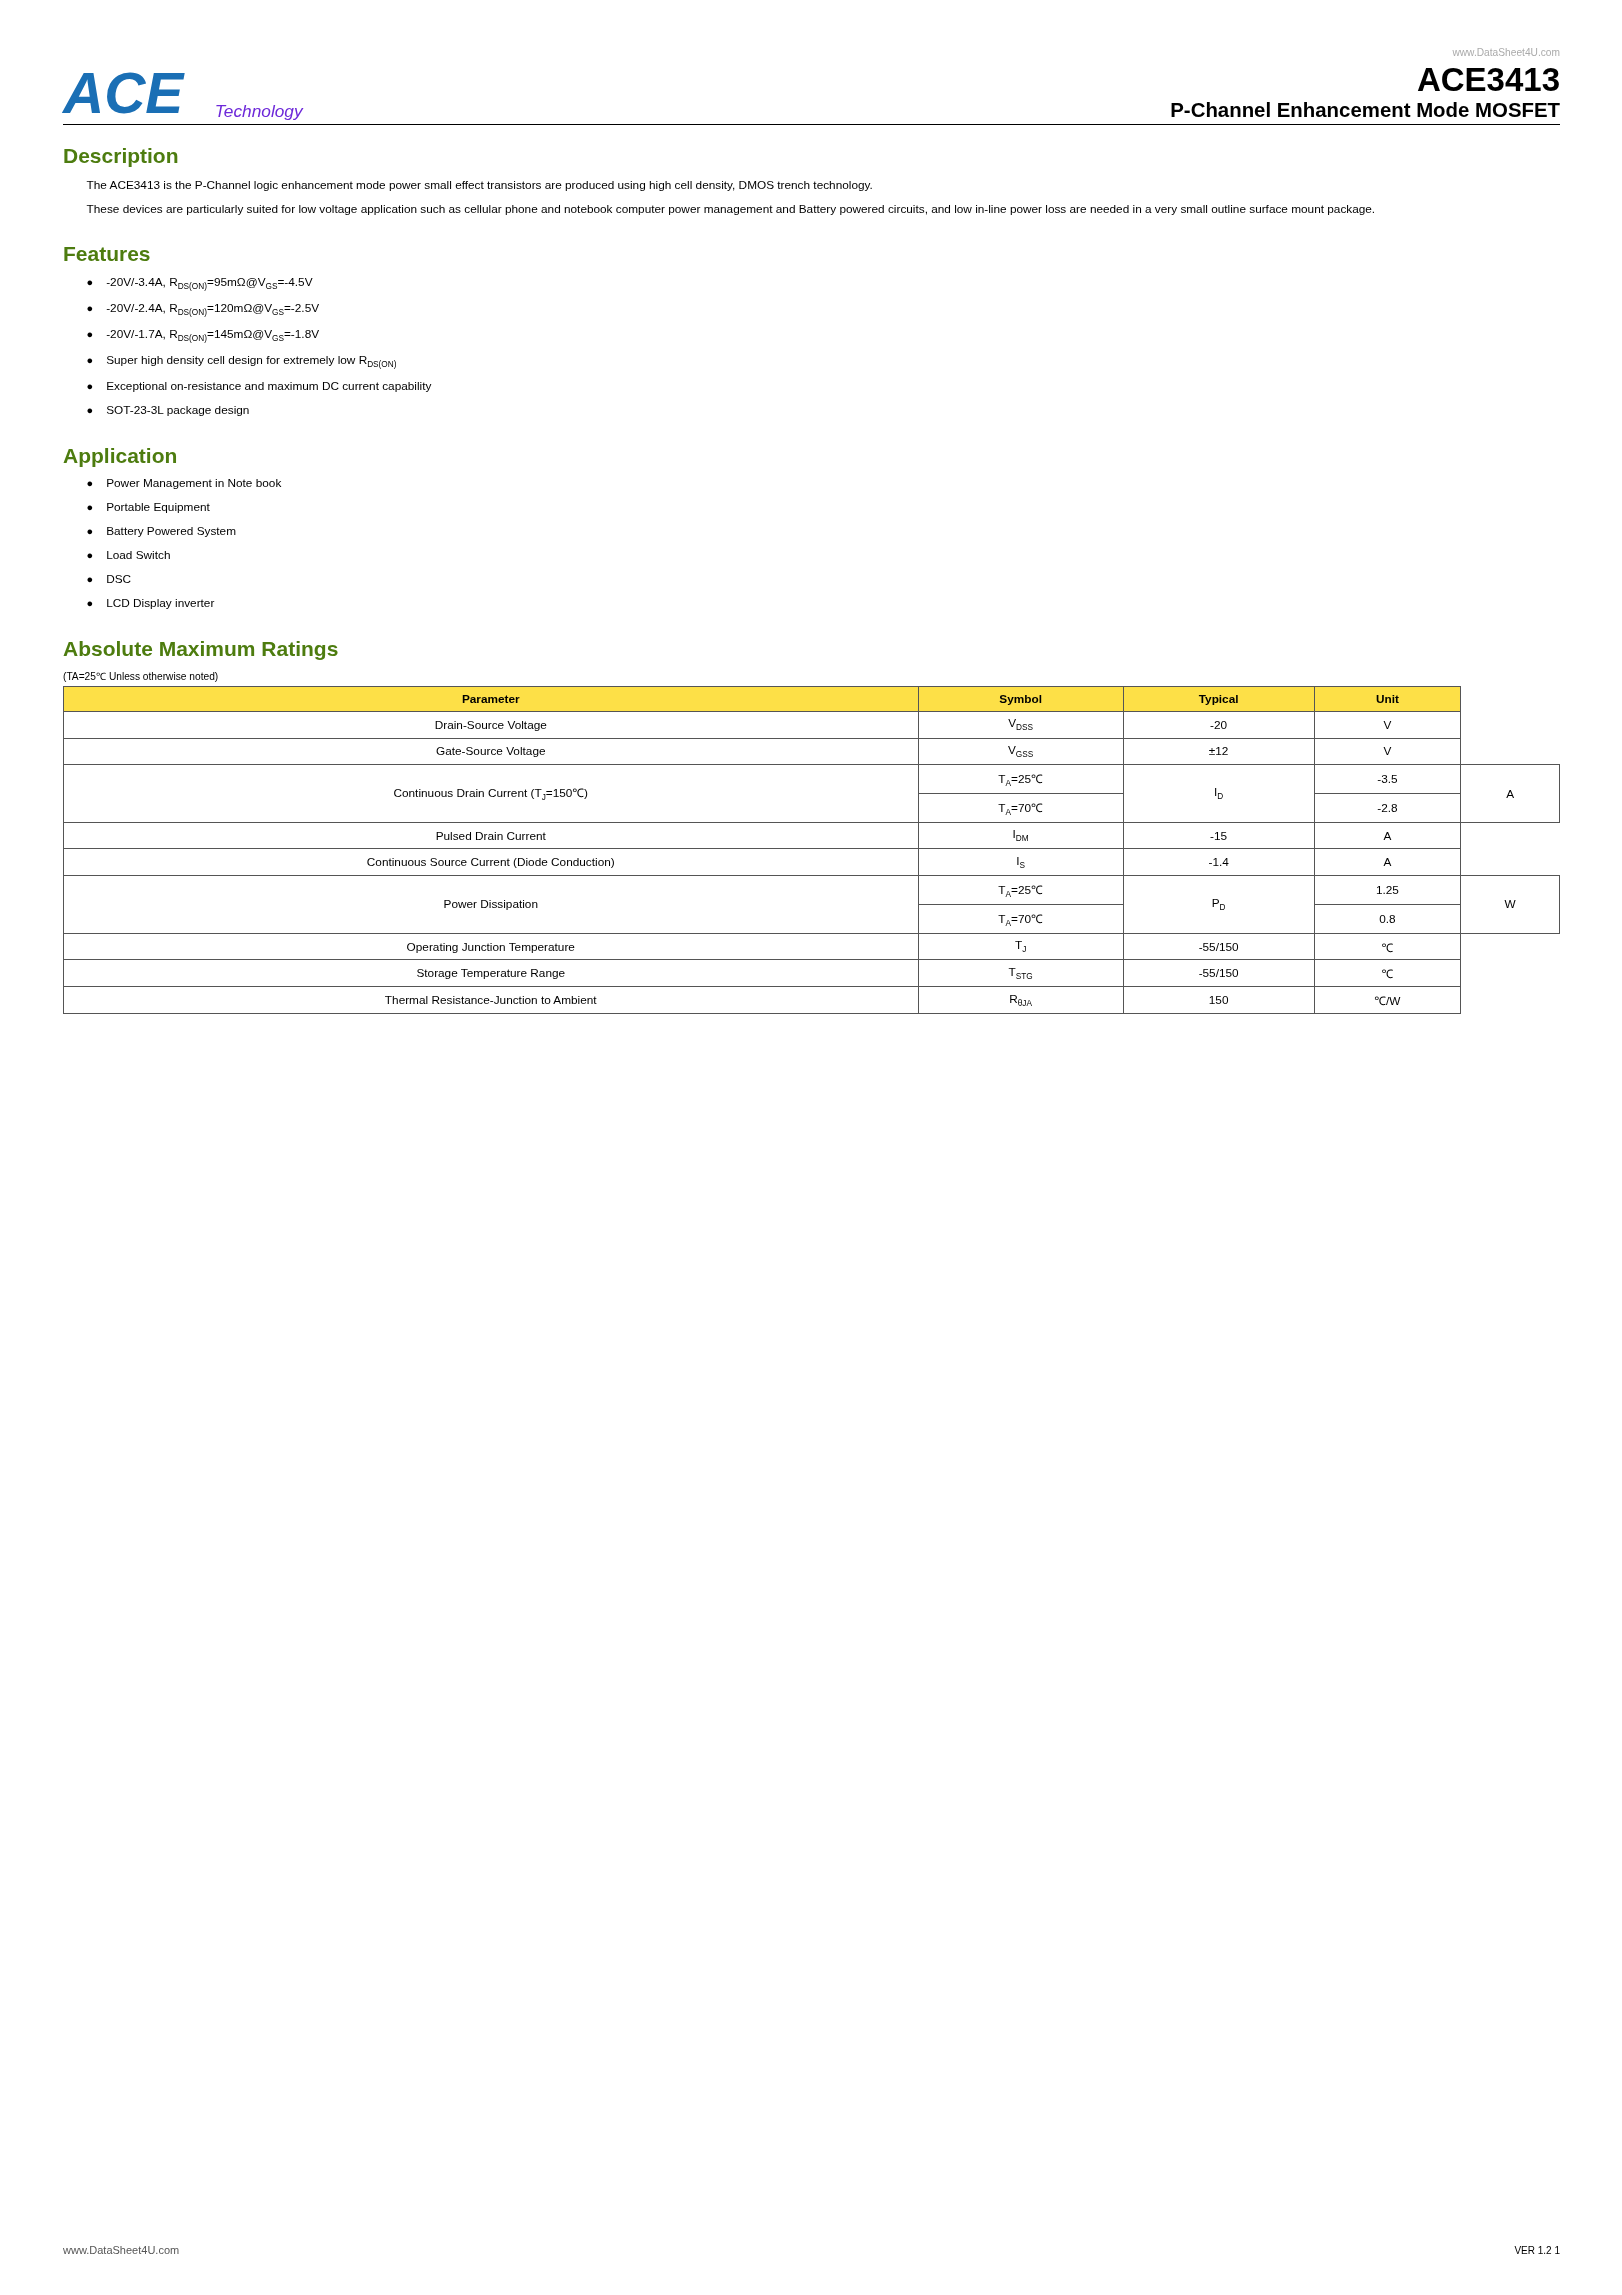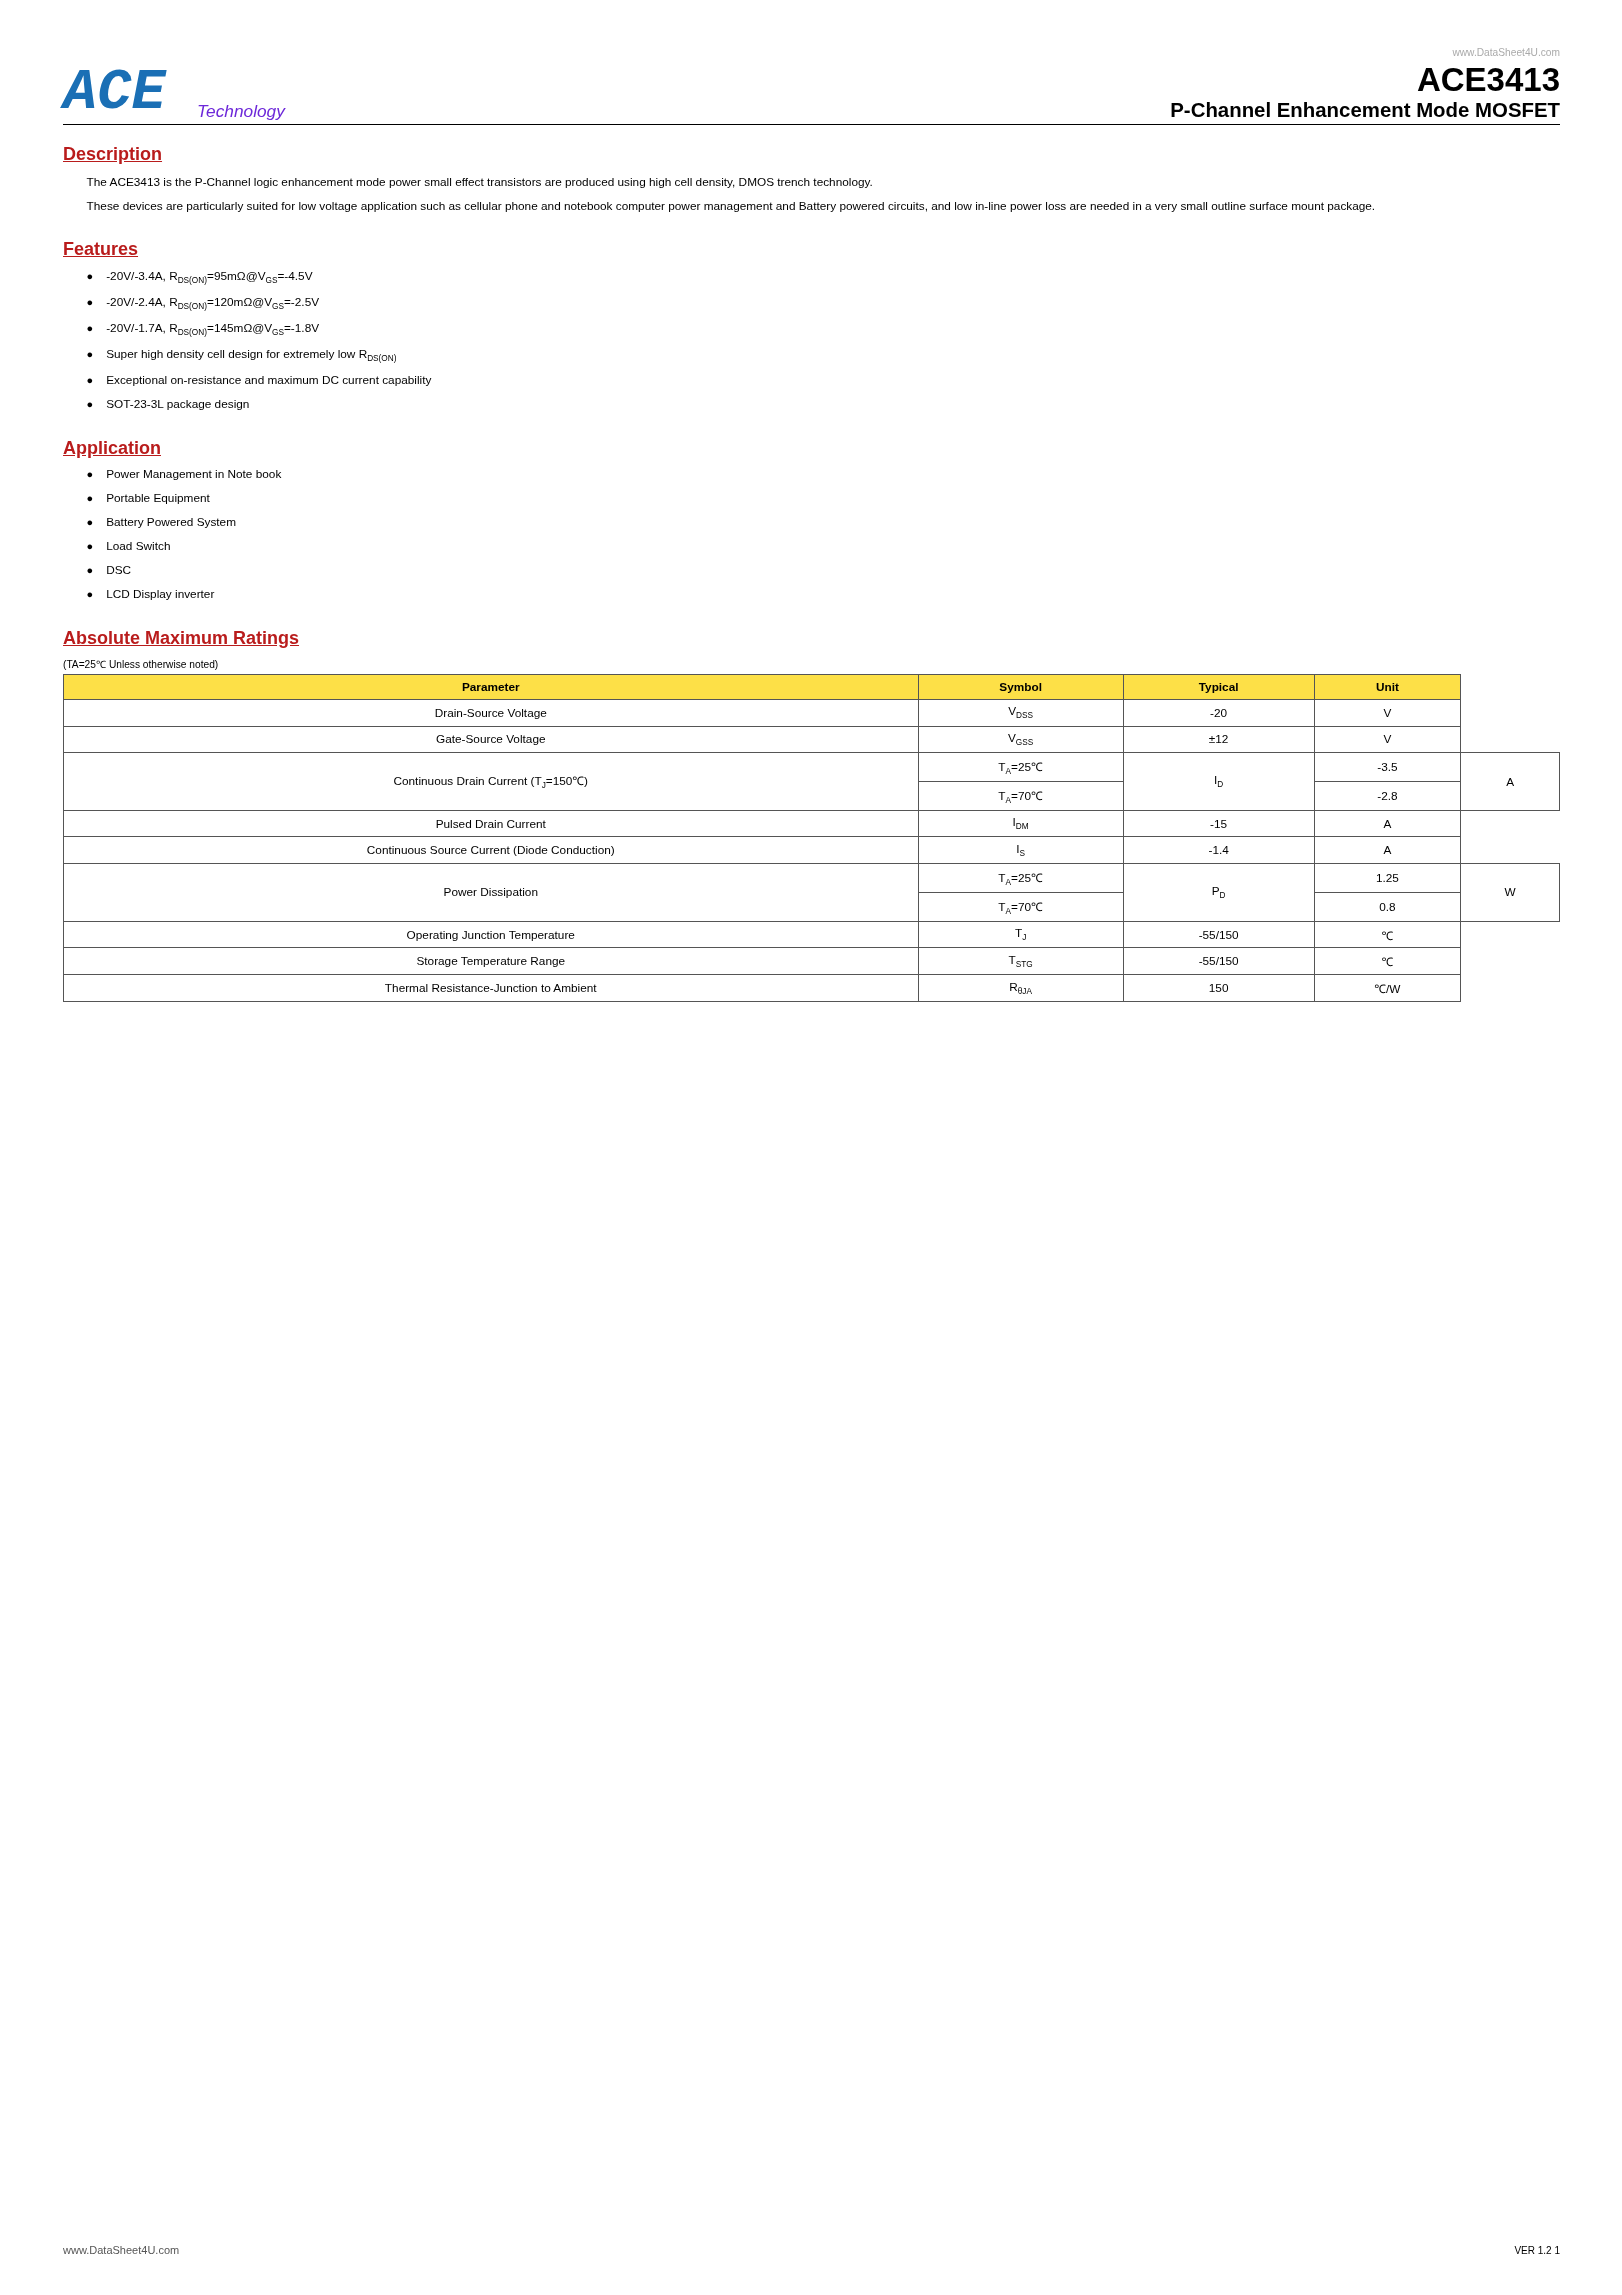--- a/index.html
+++ b/index.html
@@ -11,21 +11,21 @@
       width: 1623px;
       min-height: 2295px;
       padding: 47px 63px 47px 63px;
       position: relative;
     }
     .logo-ace {
       font-size: 57px;
       font-weight: bold;
       color: #1a6fb5;
       font-style: italic;
-      font-family: Liberation Mono, monospace;
+      font-family: Liberation Sans, sans-serif;
       line-height: 1;
     }
     .logo-technology {
       font-size: 17.3px;
       font-style: italic;
       color: #6d28d9;
       margin-top: 3.1px;
       margin-left: 7.9px;
     }
     .header-right {
@@ -45,25 +45,24 @@
       font-size: 20.4px;
       font-weight: bold;
       color: #000;
     }
 
     
     .section {
       margin-bottom: 23.6px;
     }
     .section-title {
-      font-size: 18px;
+      font-size: 21px;
       font-weight: bold;
       margin-bottom: 7.9px;
-      color: #b91c1c;
-      text-decoration: underline;
+      color: #4d7c0f;
     }
     .section-text {
       font-size: 11.8px;
       line-height: 1.6;
       text-indent: 2em;
       margin-bottom: 4.7px;
     }
 
     
     ul.feature-list {

